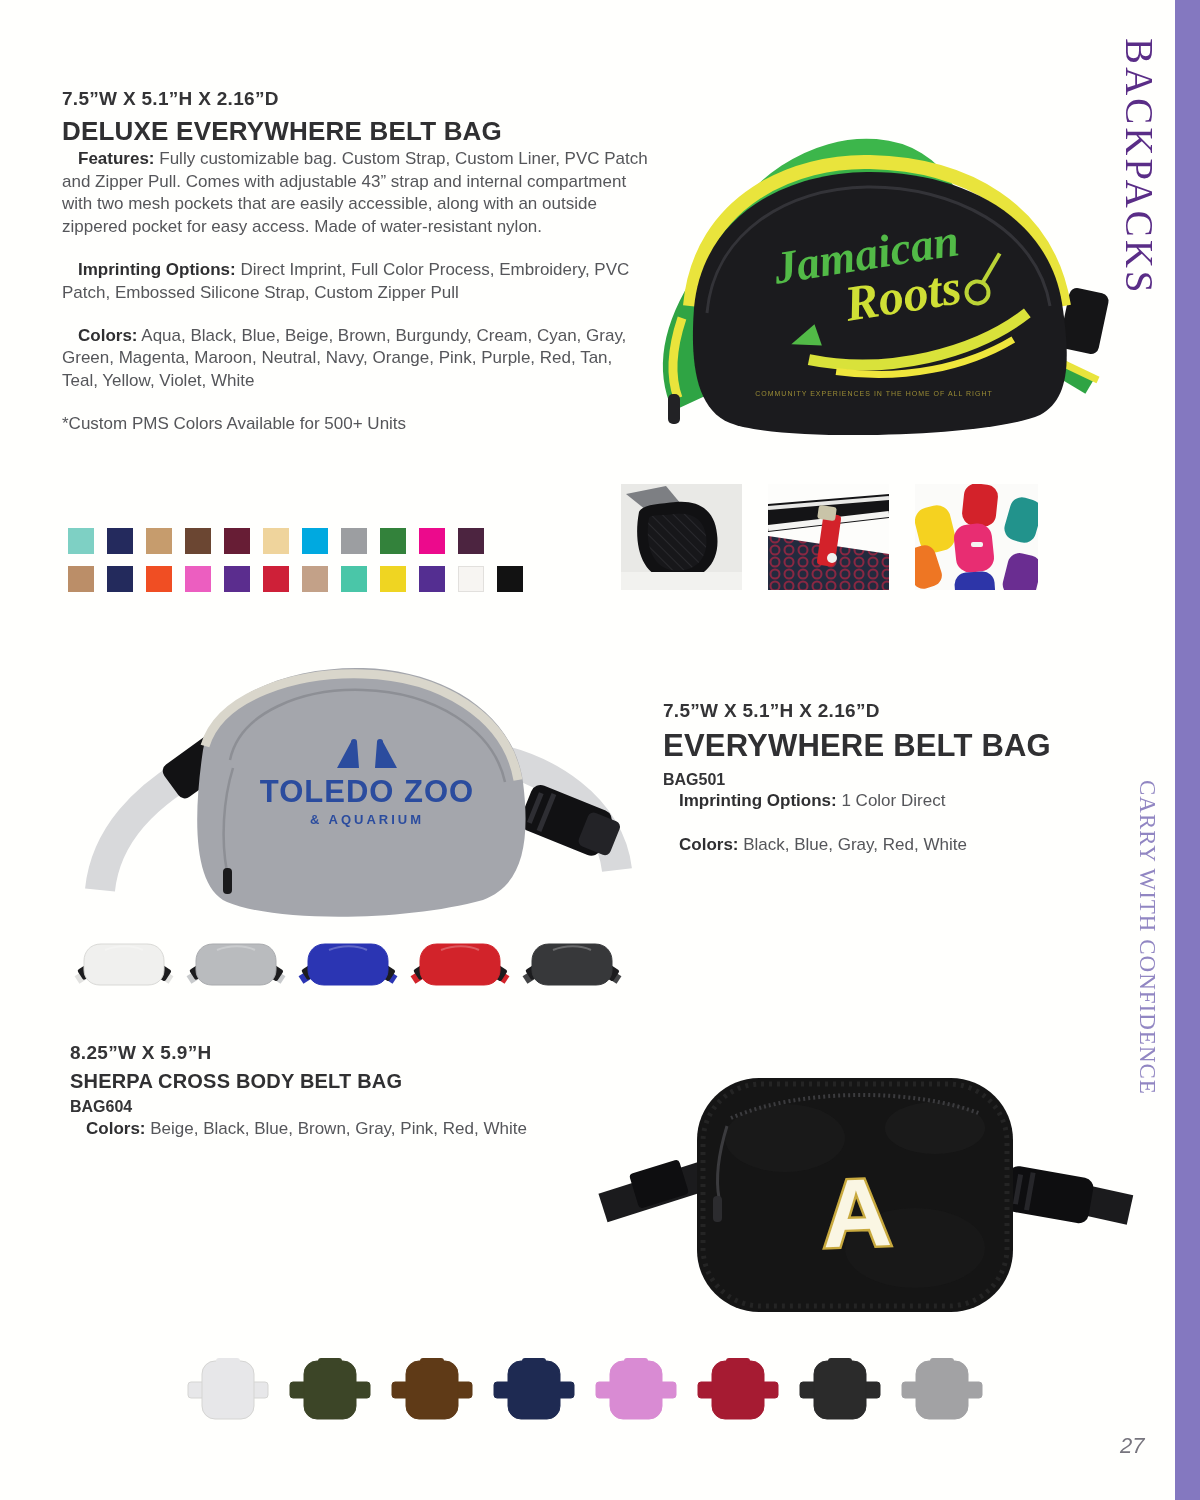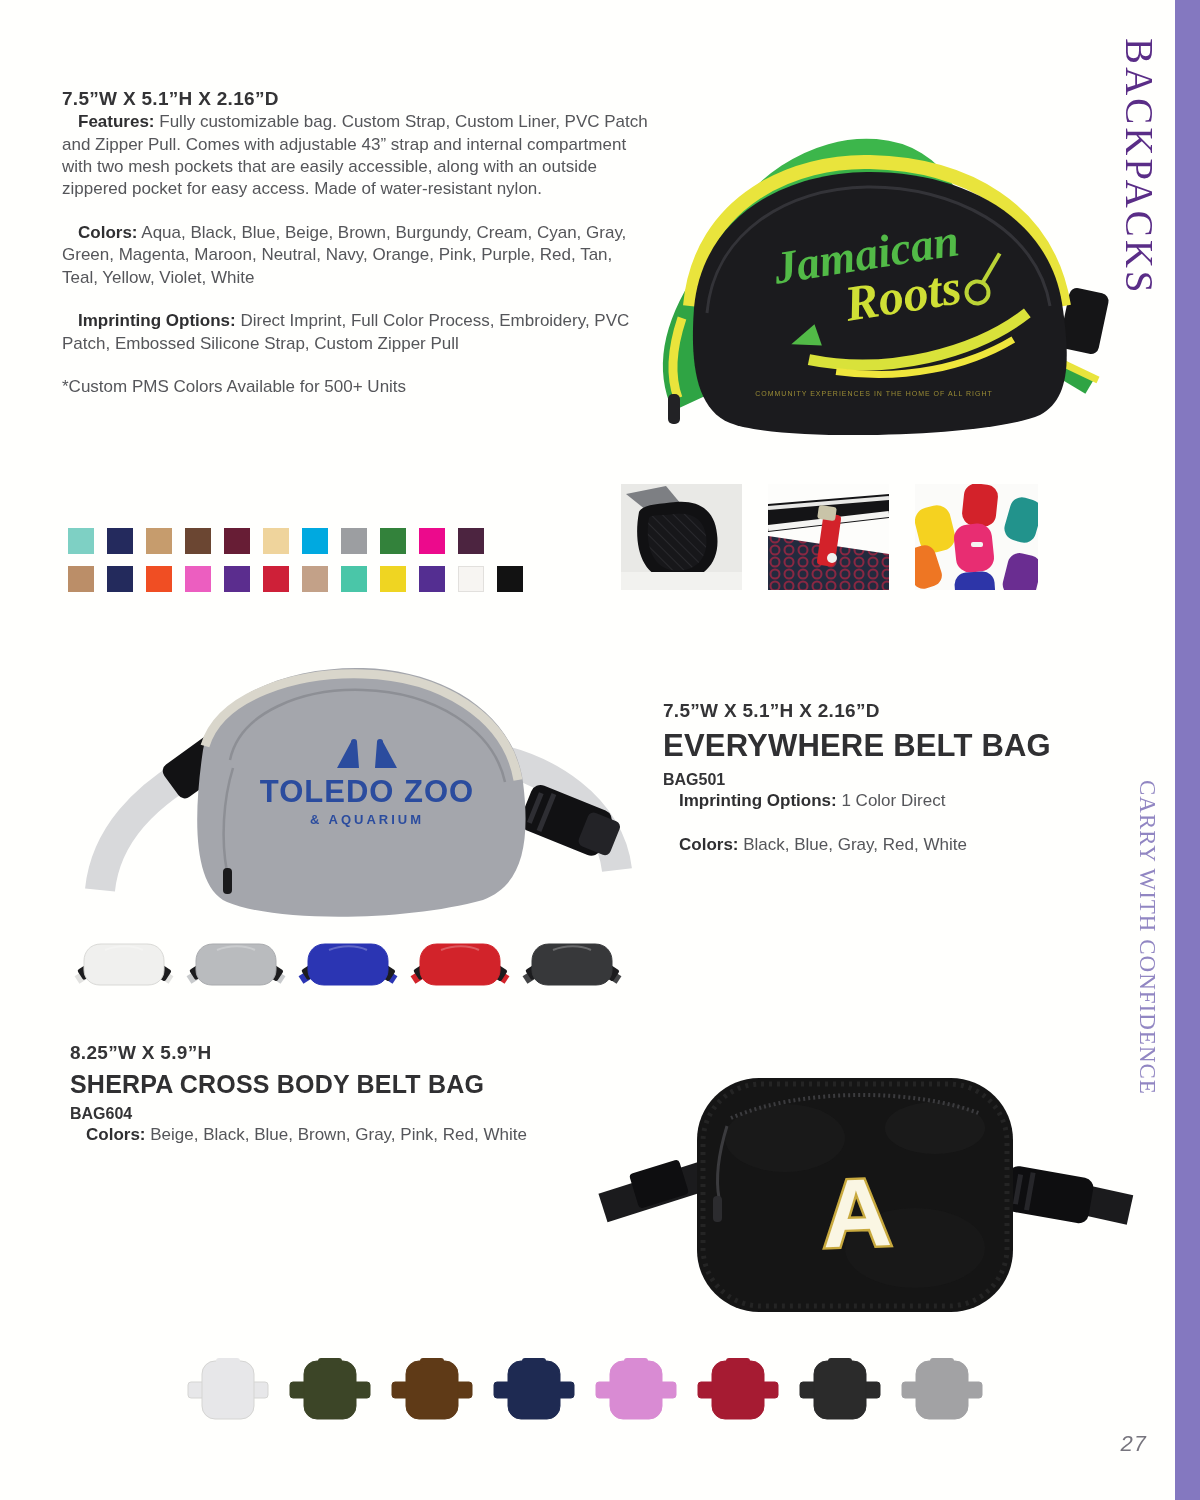--- a/index.html
+++ b/index.html
@@ -4,21 +4,21 @@
 <style>
   html,body{margin:0;padding:0;background:#ffffff;}
   #page{position:relative;width:1200px;height:1500px;background:#fffffd;overflow:hidden;
         font-family:"Liberation Sans",sans-serif;}
   
   .side-bar{position:absolute;top:0;right:0;width:25px;height:1500px;background:#8478C0;}
   .v-text{position:absolute;writing-mode:vertical-rl;text-orientation:mixed;
           font-family:"Liberation Serif",serif;}
   .v-top{top:38px;right:38px;font-size:39px;color:#5A2D87;letter-spacing:3px;}
   .v-bottom{top:780px;right:40px;font-size:23px;color:#9186C2;letter-spacing:1px;}
-  .page-num{position:absolute;left:1120px;top:1433px;font-family:Liberation Mono, monospace;
+  .page-num{position:absolute;left:1120px;top:1433px;font-family:Liberation Sans, sans-serif;
             font-size:22px;color:#77757E;font-style:italic;}
   
   .pblock{position:absolute;color:#55565A;font-size:17px;line-height:1.32;}
   .dims{font-weight:bold;color:#343436;font-size:19px;letter-spacing:.3px;}
   .ptitle{font-weight:bold;color:#303032;font-size:26px;letter-spacing:.2px;margin-top:3px;}
   .pcode{font-weight:bold;color:#343436;font-size:16px;margin-top:2px;}
   .pblock p{margin:0 0 21px 0;}
   .pblock b{color:#2F2F31;margin-left:16px;}
   .feat{margin-top:24px;}
   
@@ -35,23 +35,24 @@
 
 <div id="page">
 
   <div class="side-bar"></div>
   <div class="v-text v-top">BACKPACKS</div>
   <div class="v-text v-bottom">CARRY WITH CONFIDENCE</div>
   <div class="page-num">27</div>
 
   <div class="pblock" style="left:62px;top:86px;width:588px;">
     <div class="dims">7.5”W X 5.1”H X 2.16”D</div>
+    <div class="ptitle">DELUXE EVERYWHERE BELT BAG</div>
     <p class="feat"><b>Features:</b> <span>Fully customizable bag. Custom Strap, Custom Liner, PVC Patch and Zipper Pull. Comes with adjustable 43” strap and internal compartment with two mesh pockets that are easily accessible, along with an outside zippered pocket for easy access. Made of water-resistant nylon.</span></p>
+    <p><b>Imprinting Options:</b> <span>Direct Imprint, Full Color Process, Embroidery, PVC Patch, Embossed Silicone Strap, Custom Zipper Pull</span></p>
     <p><b>Colors:</b> <span>Aqua, Black, Blue, Beige, Brown, Burgundy, Cream, Cyan, Gray, Green, Magenta, Maroon, Neutral, Navy, Orange, Pink, Purple, Red, Tan, Teal, Yellow, Violet, White</span></p>
-    <p><b>Imprinting Options:</b> <span>Direct Imprint, Full Color Process, Embroidery, PVC Patch, Embossed Silicone Strap, Custom Zipper Pull</span></p>
     <p>*Custom PMS Colors Available for 500+ Units</p>
   </div>
 
   <div class="swatch-row" style="left:68px;top:528px;">
       <div class="swatch" title="Aqua" style="background: rgb(126, 208, 196);"></div>
       <div class="swatch" title="Blue" style="background: rgb(36, 42, 93);"></div>
       <div class="swatch" title="Beige" style="background: rgb(198, 156, 109);"></div>
       <div class="swatch" title="Brown" style="background: rgb(107, 70, 50);"></div>
       <div class="swatch" title="Burgundy" style="background: rgb(103, 29, 53);"></div>
       <div class="swatch" title="Cream" style="background: rgb(239, 212, 156);"></div>
@@ -233,21 +234,21 @@
         <path d="M74 26 L99 42" stroke="#434446" stroke-width="9" fill="none"></path>
         <rect x="7" y="27" width="17" height="12" rx="2" fill="#1C1C1E" transform="rotate(-33 15 33)"></rect>
         <rect x="79" y="27" width="19" height="13" rx="2" fill="#1C1C1E" transform="rotate(33 89 33)"></rect>
         <path d="M29 6 h46 c11 0 17 8 17 17 v9 c0 9 -7 15 -16 15 h-48 c-9 0 -16 -6 -16 -15 v-9 c0 -9 6 -17 17 -17 z" fill="#37383A" stroke="#37383A" stroke-width="1"></path>
         <path d="M33 12 c12 -5 28 -5 38 0" stroke="#ffffff" stroke-width="2" fill="none" opacity=".25"></path>
       </svg></div>
     </div>
 
   <div class="pblock" style="left:70px;top:1040px;width:548px;">
     <div class="dims">8.25”W X 5.9”H</div>
-    <div class="ptitle" style="font-size:25px;">SHERPA CROSS BODY BELT BAG</div>
+    <div class="ptitle" style="font-size:20px;">SHERPA CROSS BODY BELT BAG</div>
     <div class="pcode">BAG604</div>
     <p><b>Colors:</b> <span>Beige, Black, Blue, Brown, Gray, Pink, Red, White</span></p>
   </div>
 
   <div class="photo" style="left:585px;top:1048px;">
     <svg width="550" height="300" viewBox="0 0 550 300">
 
       <path d="M18,160 L150,118" stroke="#1B1B1D" stroke-width="30" fill="none"></path>
       <rect x="48" y="118" width="52" height="36" rx="4" fill="#0E0E10" transform="rotate(-17 74 136)"></rect>
       <path d="M400,130 L545,162" stroke="#1B1B1D" stroke-width="30" fill="none"></path>

